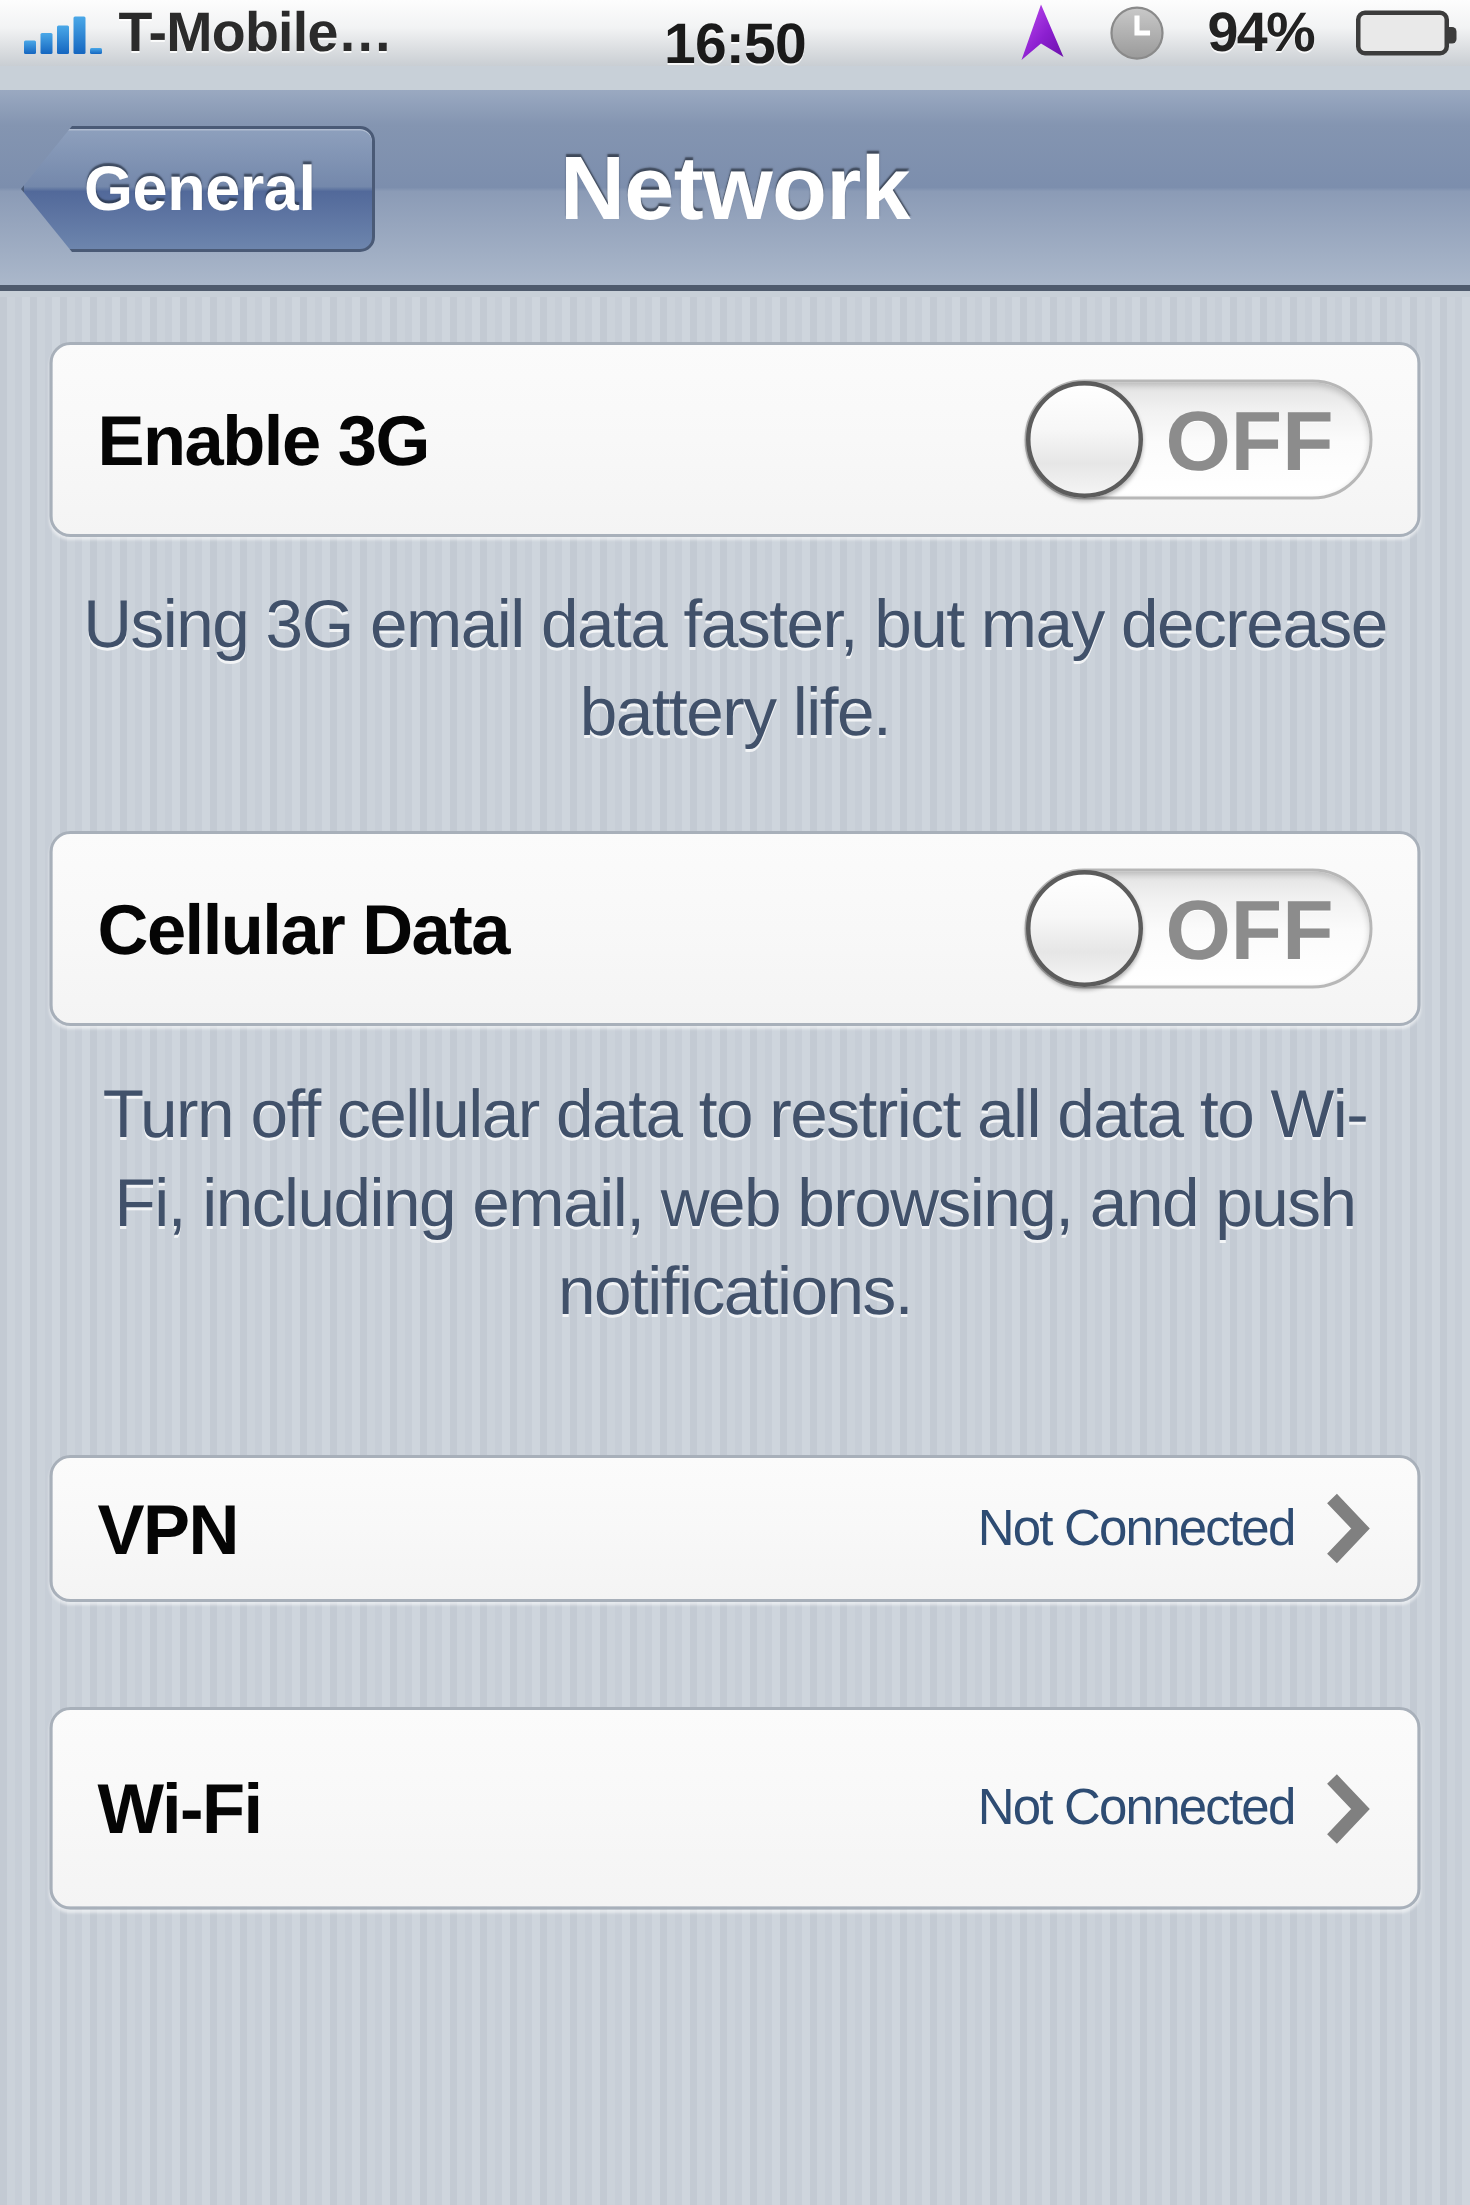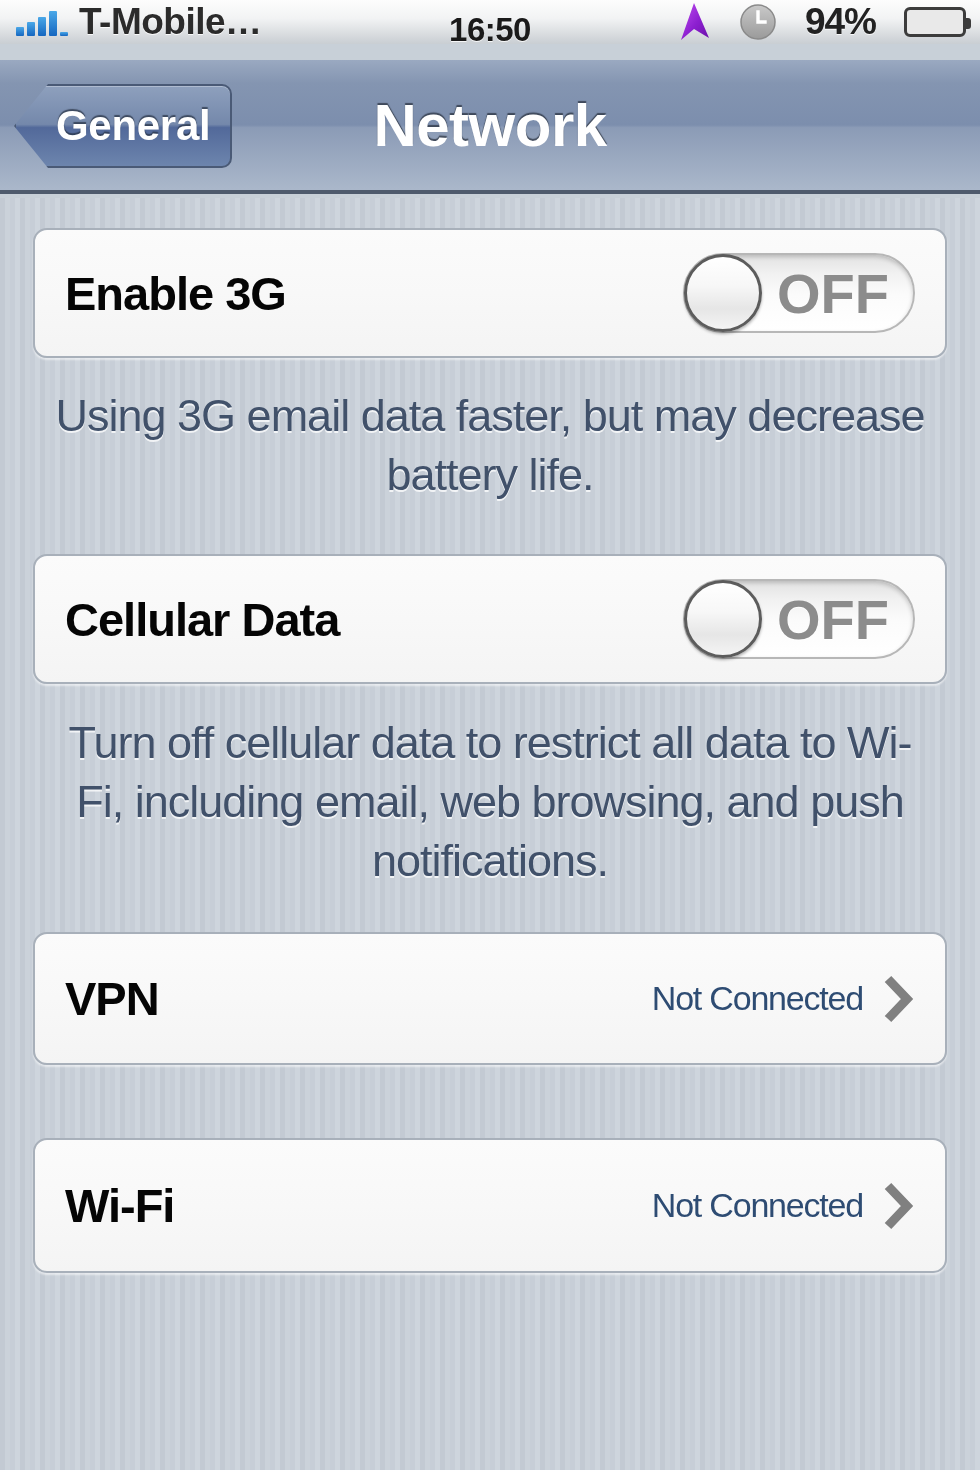--- a/index.html
+++ b/index.html
@@ -79,21 +79,21 @@
 
   .carrier {
     font-size: 37px;
     font-weight: bold;
     color: #2b2b2b;
     letter-spacing: -0.5px;
     text-shadow: 0 1px 0 rgba(255,255,255,.85);
     white-space: nowrap;
   }
   .clock-time {
-    font-size: 33px;
+    font-size: 38px;
     font-weight: bold;
     color: #1a1a1a;
     letter-spacing: -0.5px;
     text-shadow: 0 1px 0 rgba(255,255,255,.8);
   }
   .loc-arrow { display:block; }
   .alarm-icon { display:block; }
   .battery-pct {
     font-size: 37px;
     font-weight: bold;
@@ -147,21 +147,21 @@
     color: #ffffff;
     letter-spacing: -0.5px;
     text-shadow: 0 -2px 1px rgba(40,48,62,.75);
   }
   .back-btn {
     position: absolute;
     left: 14px; top: 24px;
     height: 84px;
     display: flex;
     align-items: center;
-    padding: 0 20px 0 40px;
+    padding: 0 38px 0 40px;
     background: linear-gradient(to bottom, #8ea0bd 0%, #7488ab 48%, #52699a 52%, #6d85ad 100%);
     border: 2px solid #4a5a76;
     border-radius: 10px;
     box-sizing: border-box;
     clip-path: polygon(0% 50%, 34px 0%, 100% 0%, 100% 100%, 34px 100%);
     box-shadow: inset 0 1px 0 rgba(255,255,255,.30);
   }
   .back-label {
     font-size: 42px;
     font-weight: bold;
@@ -272,21 +272,21 @@
     color: #41516a;
     letter-spacing: -1px;
     text-shadow: 0 2px 0 rgba(255,255,255,.75);
   }
 
   
   #card-3g        { top: 30px;  height: 130px; }
   #footer-3g      { top: 188px; }
   #card-cellular  { top: 356px; height: 130px; }
   #footer-cellular{ top: 515px; }
-  #card-vpn       { top: 734px; height: 133px; }
+  #card-vpn       { top: 772px; height: 98px; }
   #card-wifi      { top: 940px; height: 135px; }
 </style>
 </head>
 <body>
 
 <div class="screen">
 
   <div class="status-bar">
 
     <div class="sb-left">

